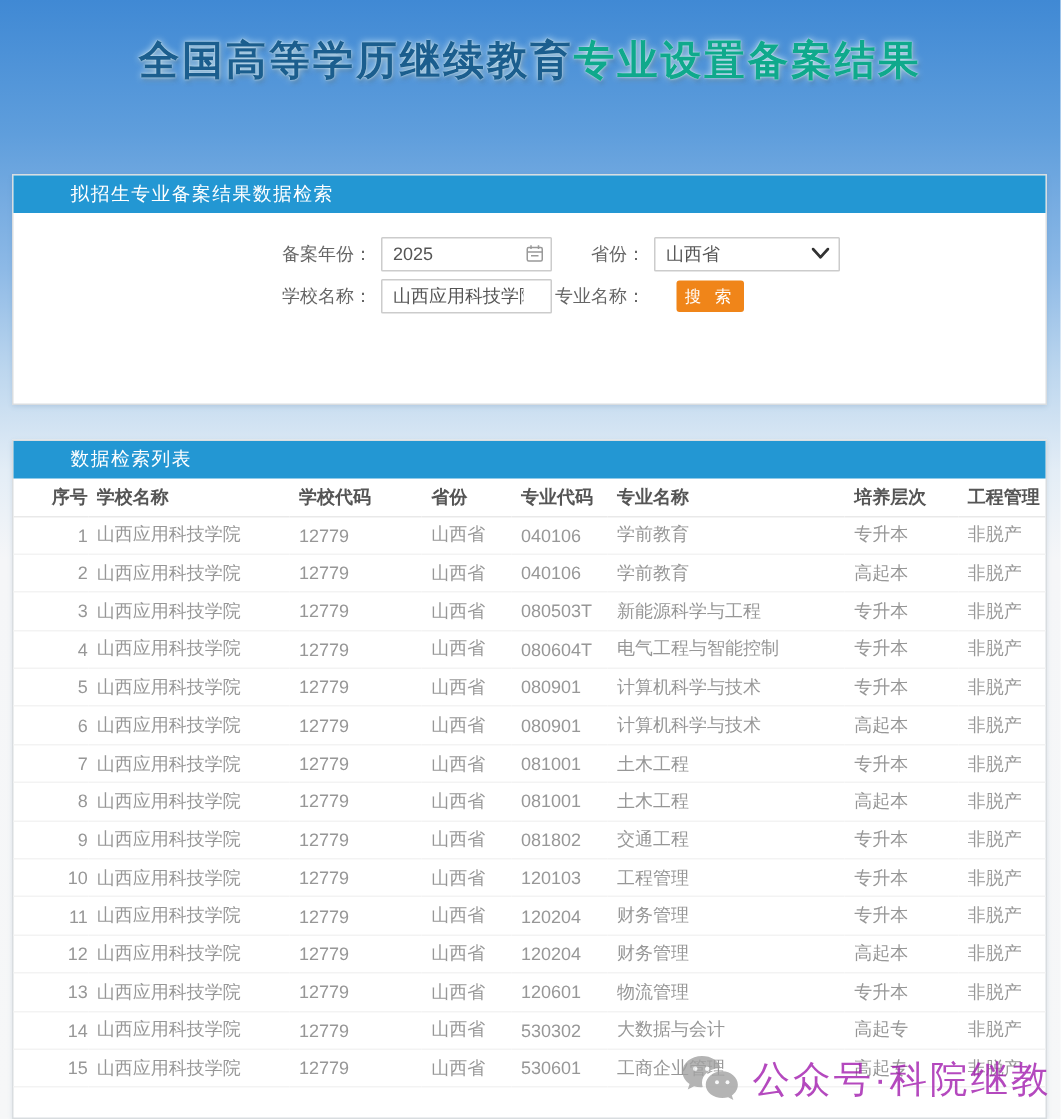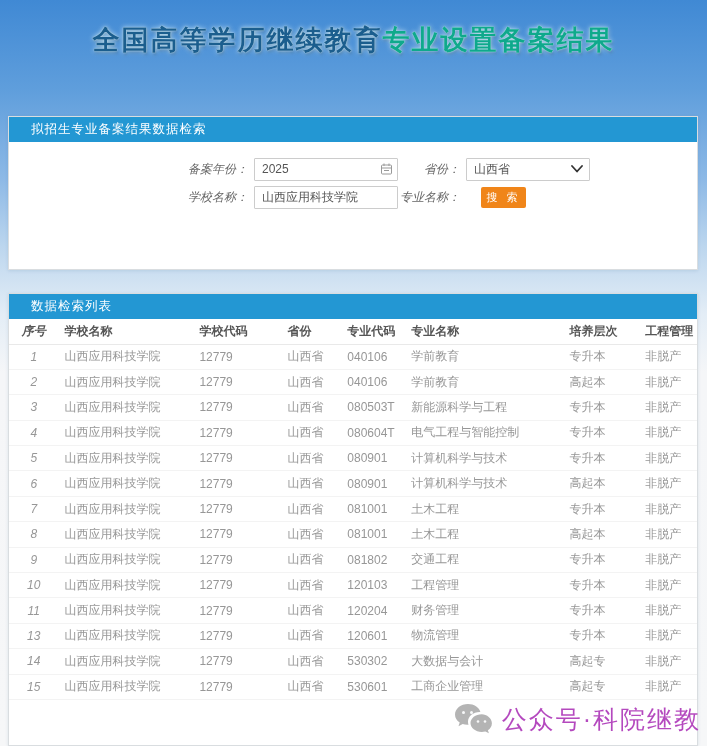--- a/index.html
+++ b/index.html
@@ -19,51 +19,51 @@
   .title-main { color:#1b5e8e; }
   .title-accent { color:#0fa98c; }
 
   
   .panel {
     position:absolute; left:8px; width:690px; background:#fff;
     border:1px solid #d9dde0; box-shadow:0 1px 3px rgba(70,110,150,.15);
   }
   .panel-header {
     background:#2397d3; color:#fff; font-size:12.5px;
-    height:25px; line-height:25px; padding-left:22px; letter-spacing:1px;font-family:Liberation Serif, serif;
+    height:25px; line-height:25px; padding-left:38px; letter-spacing:1px;font-family:Liberation Serif, serif;
   }
   .search-panel { top:116px; height:154px; }
   .results-panel { top:293px; height:453px; }
 
   
   .form-body { padding-top:15px; }
   .form-row { display:flex; align-items:center; height:24px; margin-bottom:4px; }
-  .form-label { width:245px; text-align:right; font-size:12px; color:#666; padding-right:6px;font-style:italic; }
+  .form-label { width:245px; text-align:right; font-size:12px; color:#666; padding-right:6px; }
   .form-label.lbl2 { width:68px; }
   .fld { position:relative; }
   .txt-input, .sel-input {
-    width:144px; height:23px; border:1px solid #ccc; background:#fff;
+    width:114px; height:23px; border:1px solid #ccc; background:#fff;
     font-size:12px; color:#555; padding:0 18px 0 7px; outline:none;
     font-family:"Liberation Sans","DejaVu Sans",sans-serif; border-radius:1px;
   }
   .txt-input::placeholder { color:#bcbcbc; }
   .sel-input { width:124px; appearance:none; -webkit-appearance:none; padding-right:24px; }
   .fld-icon { position:absolute; right:5px; top:50%; transform:translateY(-50%); pointer-events:auto; line-height:0; }
   .search-btn {
     margin-left:15px; width:45px; height:21px; background:#f08519; color:#fff;
     border:none; font-size:11px; letter-spacing:3px; cursor:pointer; border-radius:2px;
     font-family:"Liberation Sans","DejaVu Sans",sans-serif;
   }
 
   
   table { width:100%; border-collapse:collapse; table-layout:fixed; }
   th, td { font-size:12px; text-align:left; padding:0 0 0 6px; overflow:hidden; white-space:nowrap; }
   thead th { height:25px; color:#555; font-weight:bold; border-bottom:1px solid #e9e9e9; }
   tbody td { height:25.4px; color:#979797; border-bottom:1px solid #f3f3f3; }
-  .c-index, th.c-index { text-align:center; padding-left:0;font-style:italic; }
+  .c-index, th.c-index { text-align:right; padding-left:0; }
   .table-footer { text-align:center; font-size:12px; color:#8a8a8a; margin-top:4px; letter-spacing:1px; }
 
   
   .watermark {
     position:absolute; right:6px; bottom:10px; display:flex; align-items:center;
     opacity:.8; pointer-events:none;
   }
   .wm-text { font-size:25px; color:#a21caf; letter-spacing:2px; margin-left:8px; }
 </style>
 </head>
@@ -245,20 +245,30 @@
           <td class="c-index">11</td>
           <td>山西应用科技学院</td>
           <td>12779</td>
           <td>山西省</td>
           <td>120204</td>
           <td>财务管理</td>
           <td>专升本</td>
           <td>非脱产</td>
         </tr>
         <tr>
+          <td class="c-index">12</td>
+          <td>山西应用科技学院</td>
+          <td>12779</td>
+          <td>山西省</td>
+          <td>120204</td>
+          <td>财务管理</td>
+          <td>高起本</td>
+          <td>非脱产</td>
+        </tr>
+        <tr>
           <td class="c-index">13</td>
           <td>山西应用科技学院</td>
           <td>12779</td>
           <td>山西省</td>
           <td>120601</td>
           <td>物流管理</td>
           <td>专升本</td>
           <td>非脱产</td>
         </tr>
         <tr>

